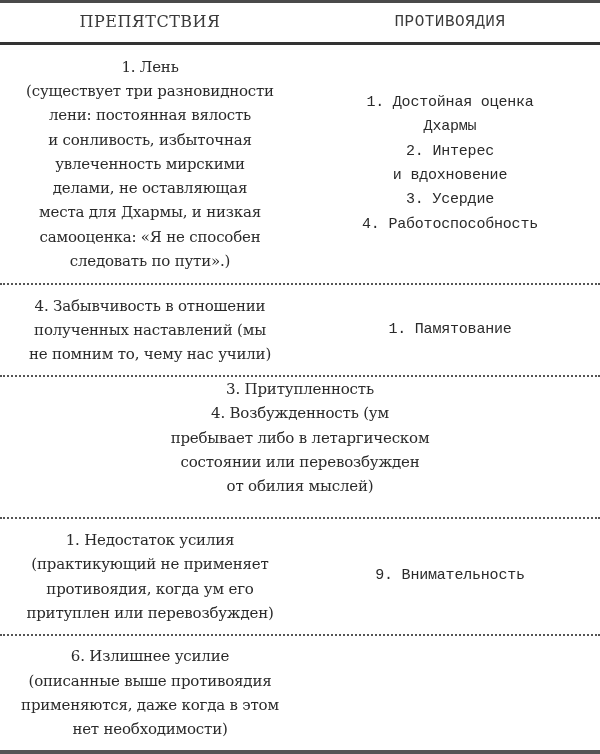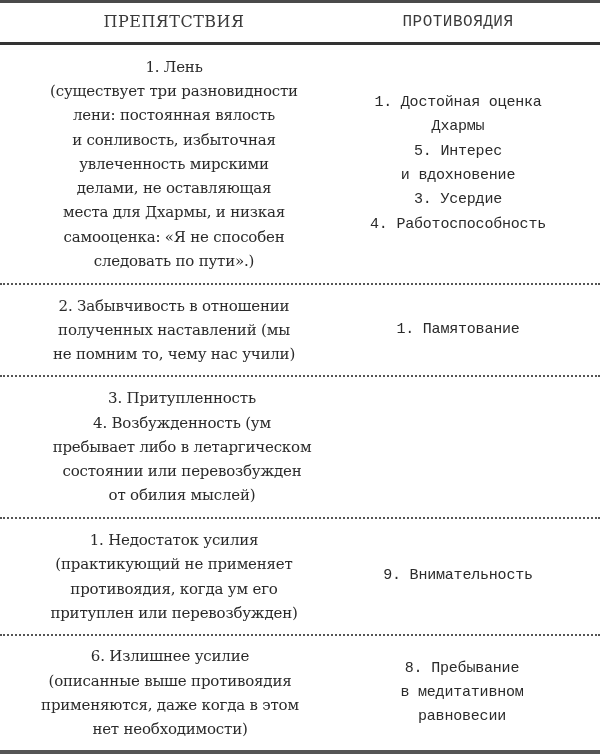--- a/index.html
+++ b/index.html
@@ -18,29 +18,29 @@
     }
     .row.dotted { border-bottom: 2px dotted #555; }
     .row.last { border-bottom: 4px solid #555; }
     .cell {
       text-align: center;
       font-size: 15px;
       line-height: 24.3px;
       white-space: pre-line;
       letter-spacing: -0.2px;
     }
-    .c1 { width: 300px; padding-left: 32px; }
+    .c1 { width: 300px; }
     .c2 { width: 300px; font-family: Liberation Mono, monospace; }
     .head .cell {
       font-size: 16px; letter-spacing: 0.5px; color: #3a3a3a;
     }
     .head { height: 39px; border-bottom: 3px solid #333; }
     .r1 { height: 238px; }
     .r2 { height: 90px; }
-    .r3 { height: 140px; }
+    .r3 { height: 140px; flex-direction: column; }
     .r4 { height: 115px; }
     .r5 { height: 114px; gap: 16px; }
   </style>
 </head>
 <body>
 
 <div class="table">
   <div class="row head">
     <div class="cell c1">ПРЕПЯТСТВИЯ</div>
     <div class="cell c2">ПРОТИВОЯДИЯ</div>
@@ -50,27 +50,27 @@
 (существует три разновидности
 лени: постоянная вялость
 и сонливость, избыточная
 увлеченность мирскими
 делами, не оставляющая
 места для Дхармы, и низкая
 самооценка: «Я не способен
 следовать по пути».)</div>
     <div class="cell c2">1. Достойная оценка
 Дхармы
-5. Интерес
+2. Интерес
 и вдохновение
 3. Усердие
 4. Работоспособность</div>
   </div>
   <div class="row r2 dotted">
-    <div class="cell c1">2. Забывчивость в отношении
+    <div class="cell c1">4. Забывчивость в отношении
 полученных наставлений (мы
 не помним то, чему нас учили)</div>
     <div class="cell c2">1. Памятование</div>
   </div>
   <div class="row r3 dotted">
     <div class="cell c1">3. Притупленность
 4. Возбужденность (ум
 пребывает либо в летаргическом
 состоянии или перевозбужден
 от обилия мыслей)</div>
@@ -80,17 +80,14 @@
 (практикующий не применяет
 противоядия, когда ум его
 притуплен или перевозбужден)</div>
     <div class="cell c2">9. Внимательность</div>
   </div>
   <div class="row r5 last">
     <div class="cell c1">6. Излишнее усилие
 (описанные выше противоядия
 применяются, даже когда в этом
 нет необходимости)</div>
-    <div class="cell c2">8. Пребывание
-в медитативном
-равновесии</div>
   </div>
 </div>
 
 </body></html>

